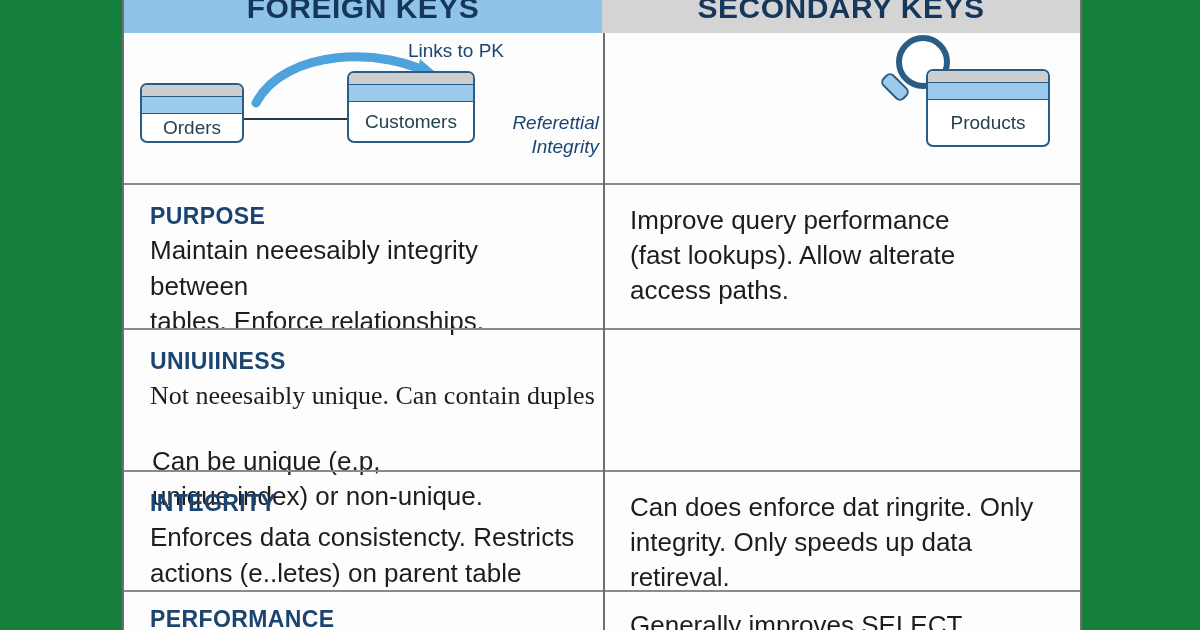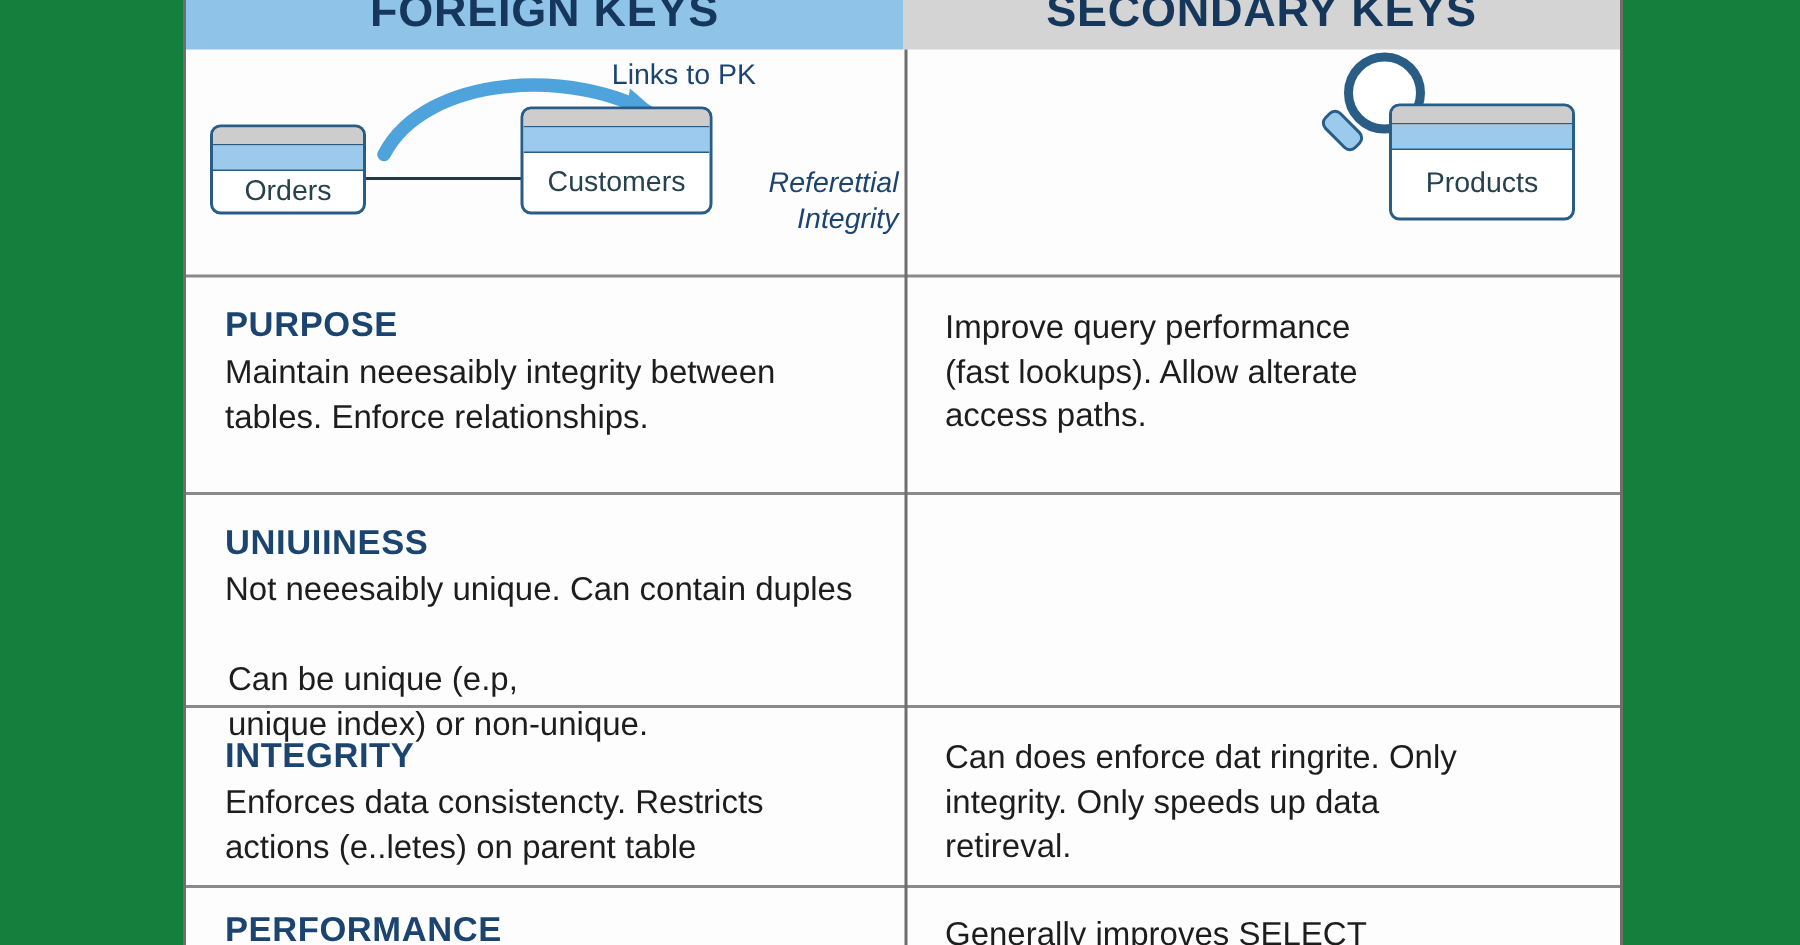--- a/index.html
+++ b/index.html
@@ -94,30 +94,31 @@
 
   .row-label {
     font-size: 23px;
     font-weight: bold;
     color: #1b4570;
     letter-spacing: 0.4px;
     margin: 0 0 4px 0;
     line-height: 1.15;
   }
   .row-text {
-    font-size: 22px;
+    font-size: 26px;
     line-height: 1.35;
     color: #1d1d1d;
     margin: 0;
     white-space: pre-line;
   }
   .row-text.overflow {
     white-space: nowrap;
     position: relative;
     z-index: 9;
+    font-family: Liberation Serif, serif;
   }
 
   
   .diagram-row {
     position: absolute;
     left: 0;
     top: 43px;
     width: 100%;
     height: 150px;
     display: flex;

